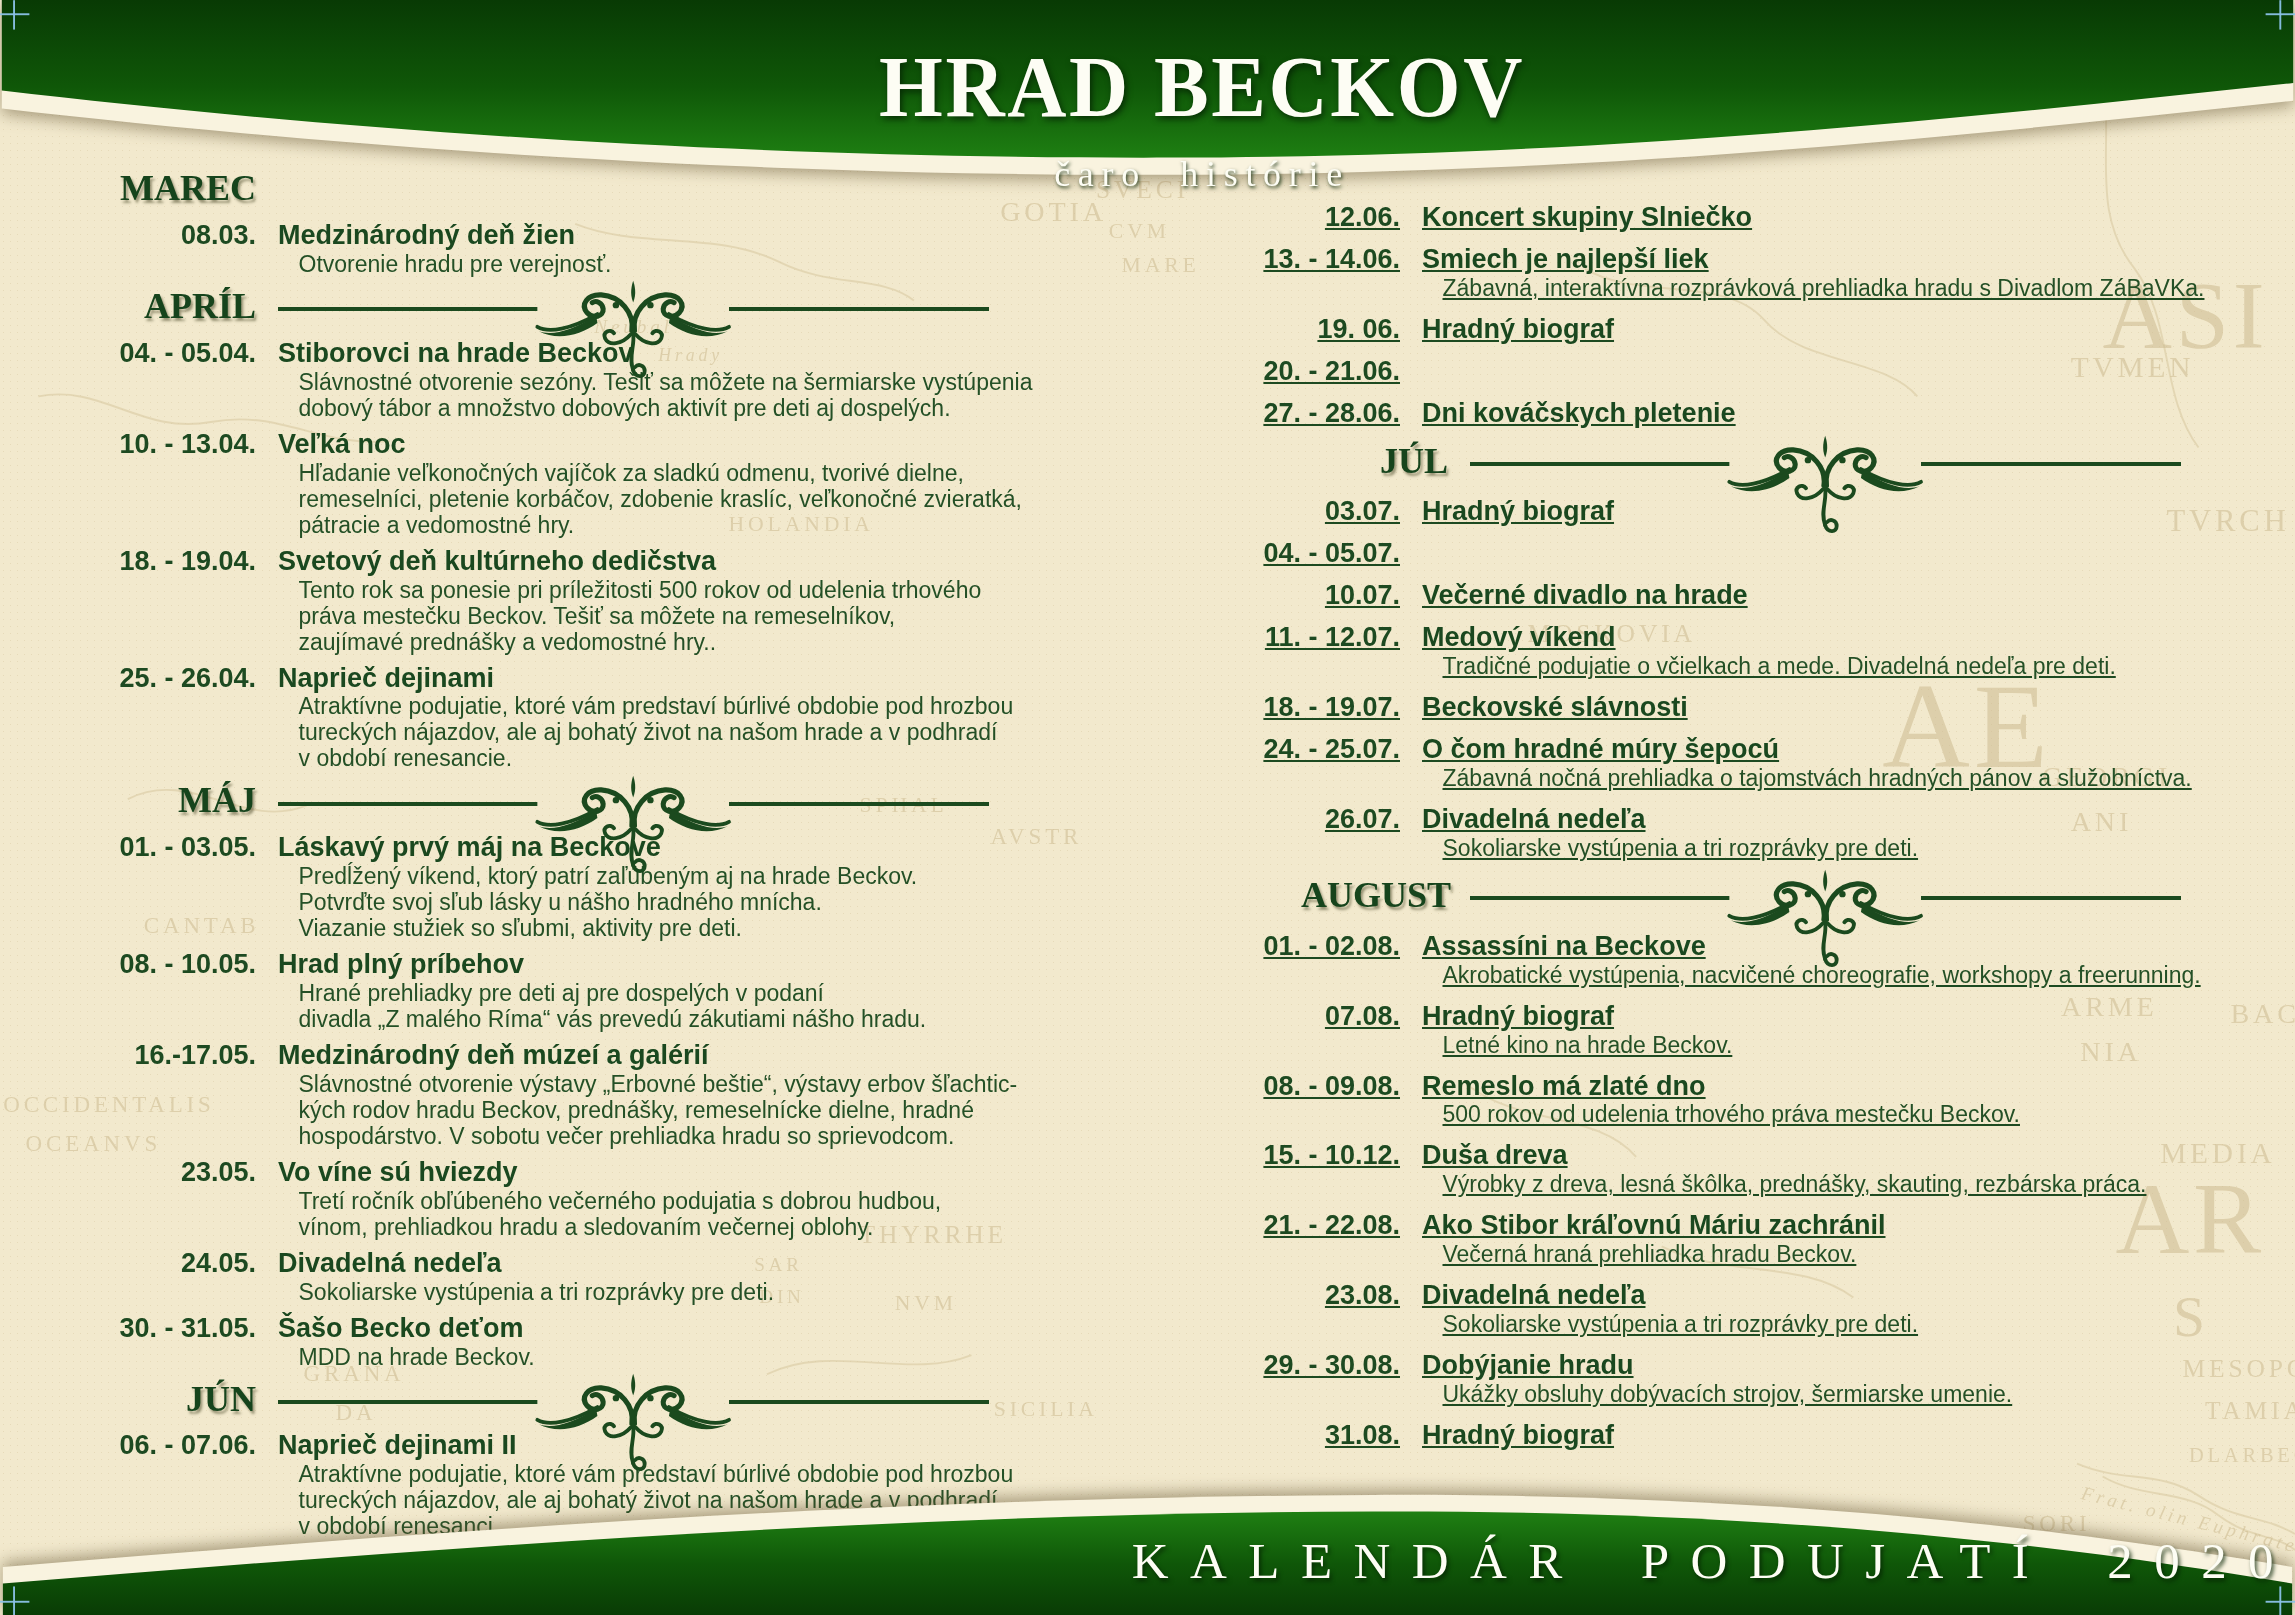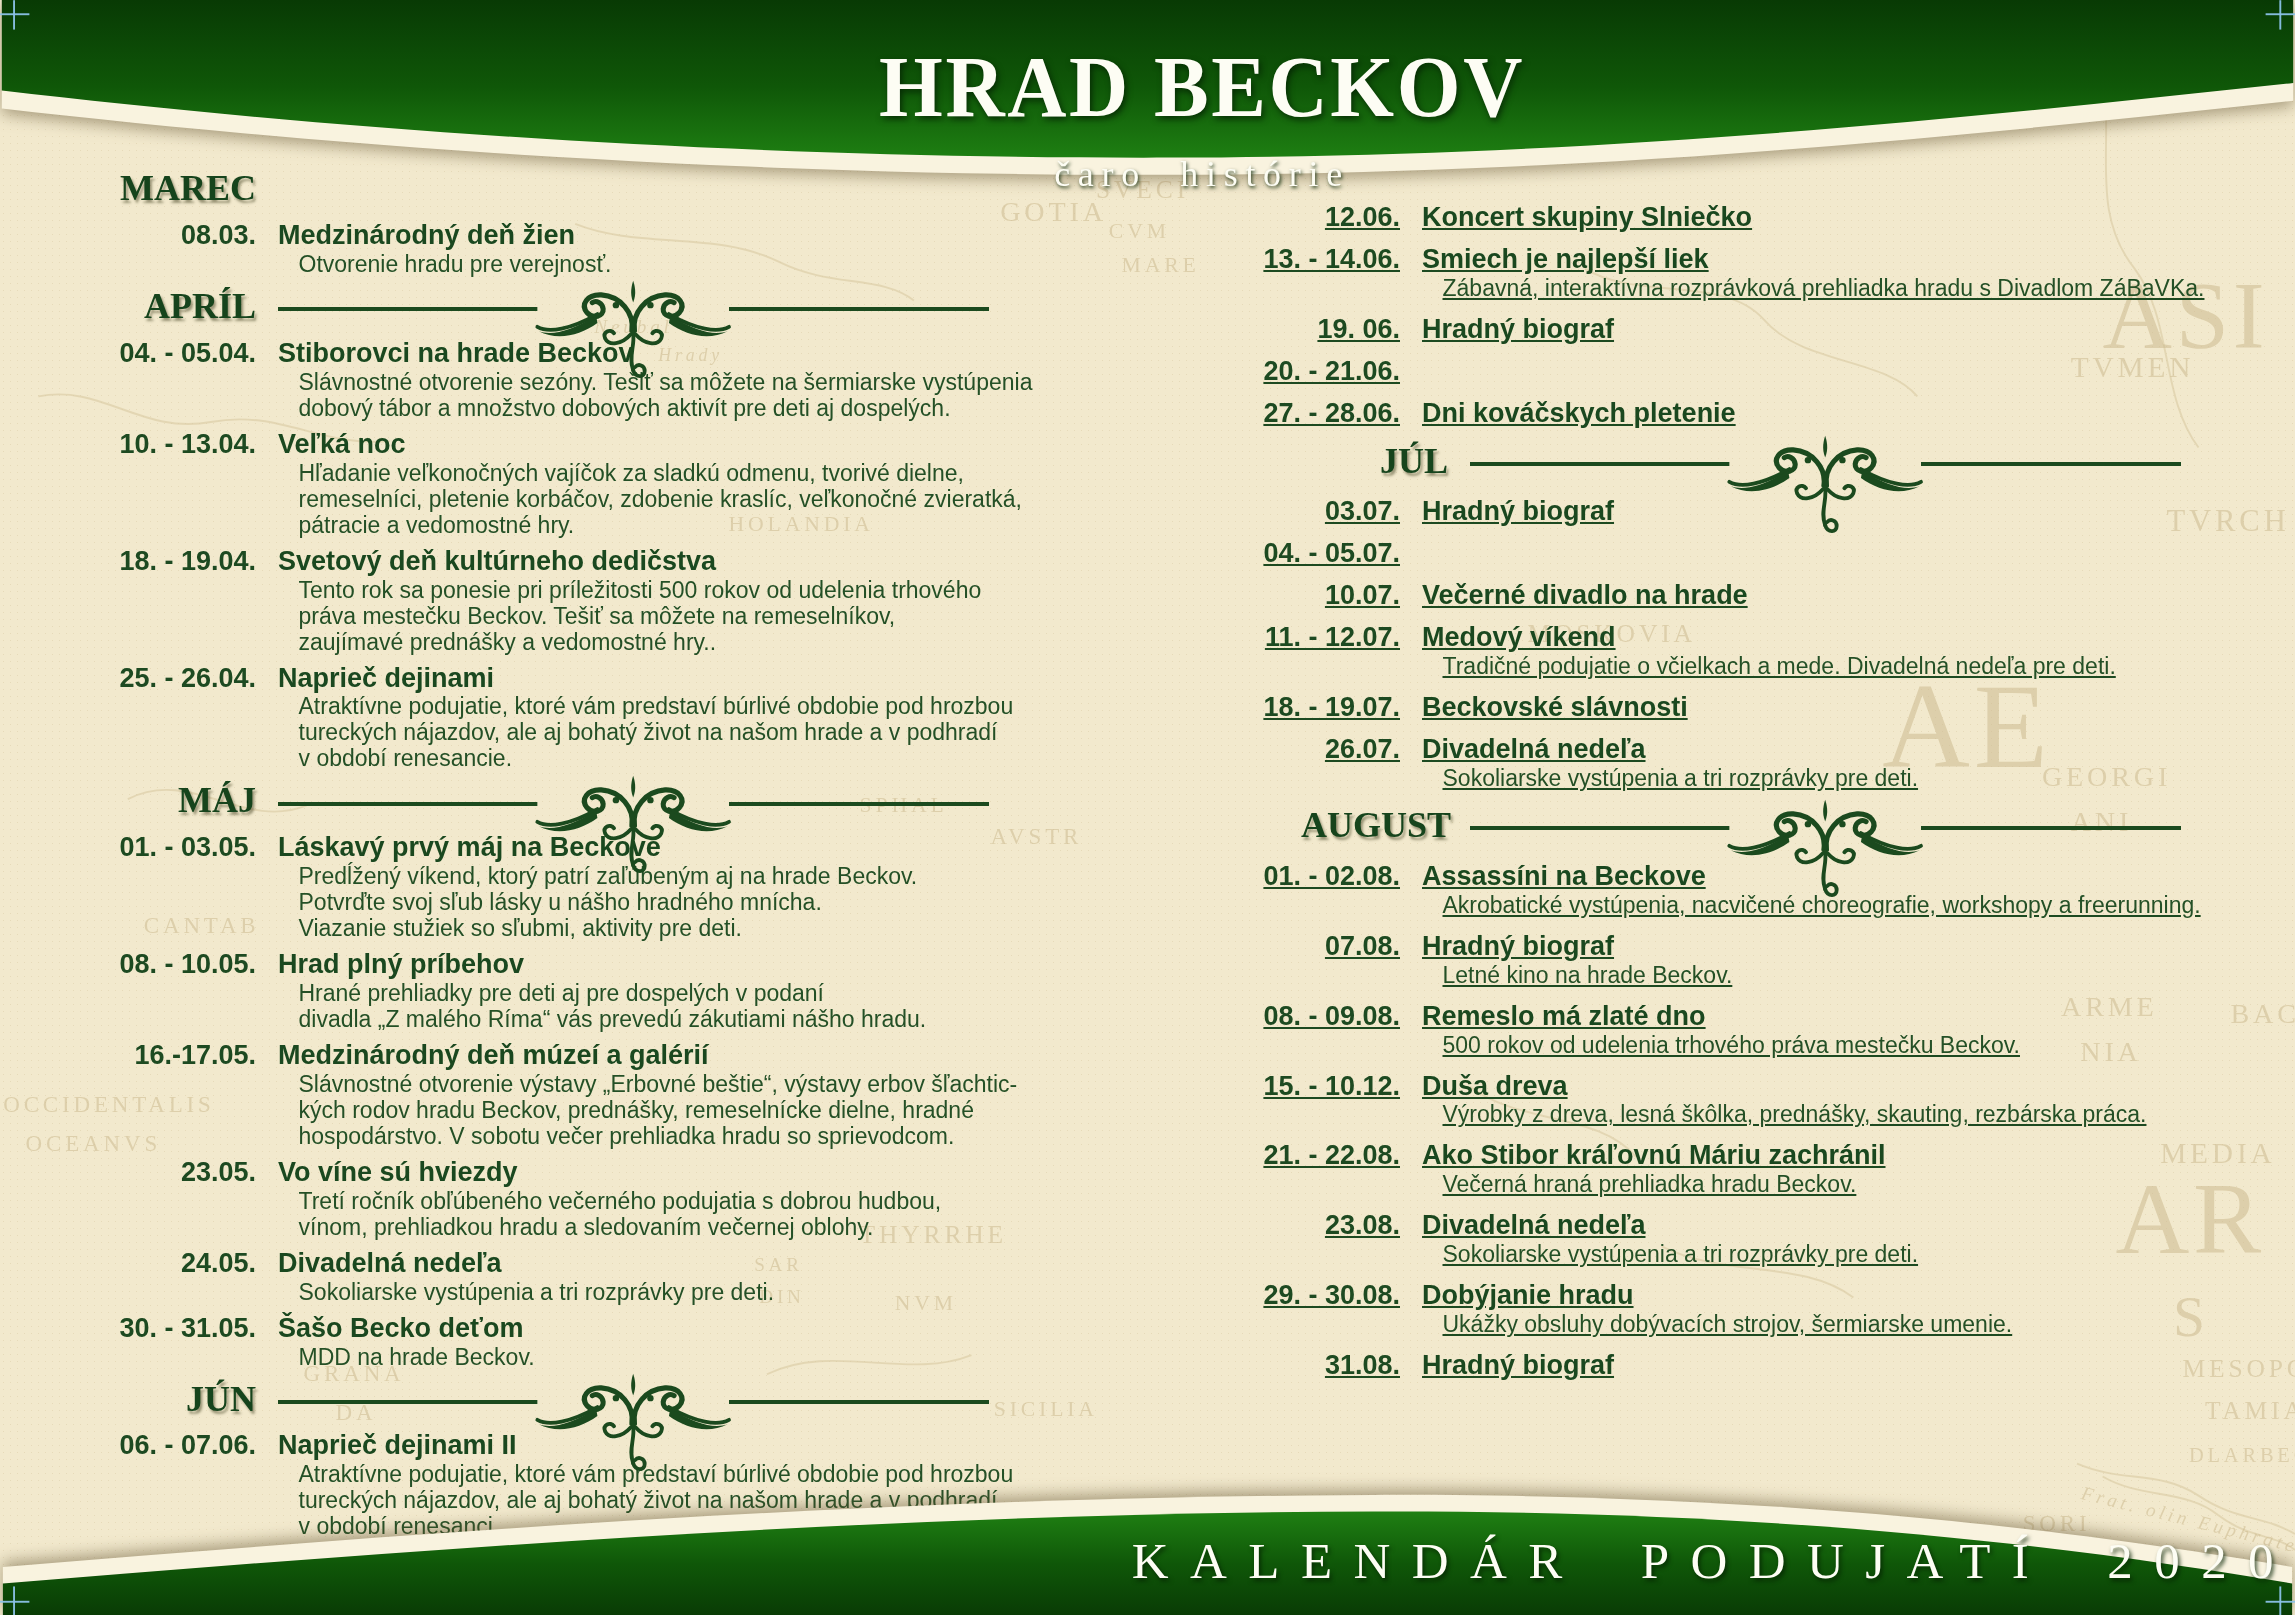--- a/index.html
+++ b/index.html
@@ -424,20 +424,27 @@
           <div class="desc">Tradičné podujatie o včielkach a mede. Divadelná nedeľa pre deti.</div>
         </div>
       </div>
       <div class="row event-row">
         <div class="date">18. - 19.07.</div>
         <div class="text">
           <div class="title">Beckovské slávnosti</div>
         </div>
       </div>
       <div class="row event-row">
+        <div class="date">24. - 25.07.</div>
+        <div class="text">
+          <div class="title">O čom hradné múry šepocú</div>
+          <div class="desc">Zábavná nočná prehliadka o tajomstvách hradných pánov a služobníctva.</div>
+        </div>
+      </div>
+      <div class="row event-row">
         <div class="date">26.07.</div>
         <div class="text">
           <div class="title">Divadelná nedeľa</div>
           <div class="desc">Sokoliarske vystúpenia a tri rozprávky pre deti.</div>
         </div>
       </div>
       <div class="row month-row">
         <div class="month-label">AUGUST</div>
         <div class="divider-holder">
   <svg class="divider-svg" viewBox="0 0 1113 150">

